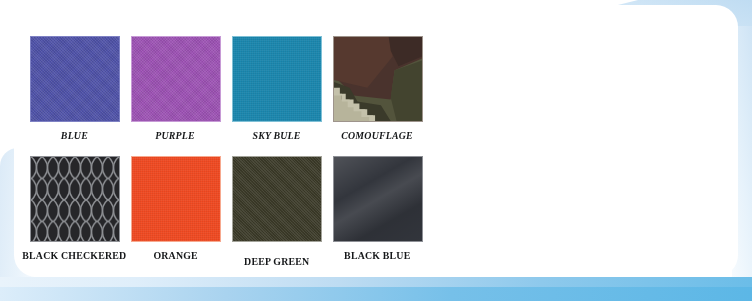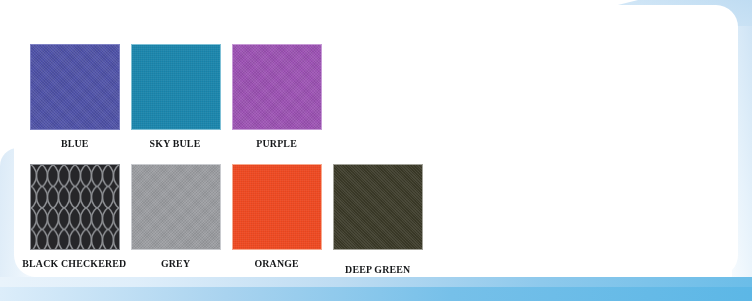--- a/index.html
+++ b/index.html
@@ -81,22 +81,22 @@
     height: 301px;
   }
   .row {
     position: absolute;
     left: 24px;
     width: 708px;
     display: flex;
     justify-content: flex-start;
     align-items: flex-start;
   }
-  .row-1 { top: 44px; }
-  .row-2 { top: 164px; }
+  .row-1 { top: 36px; font-style: italic; }
+  .row-2 { top: 156px; }
 
   .cell {
     width: 101px;
     display: flex;
     flex-direction: column;
     align-items: center;
     flex: 0 0 101px;
   }
   .cell.narrow { flex: 0 0 99px; width: 99px; }
 
@@ -167,32 +167,48 @@
   <div class="rows">
 
     <div class="row row-1">
 
       <div class="cell">
         <div class="swatch weave" id="sw-0-0" style="background: rgb(79, 82, 168); border: 1px solid rgb(127, 130, 196);"></div>
         <div class="label">BLUE</div>
       </div>
 
       <div class="cell">
+        <div class="swatch weave" id="sw-0-2" style="background: rgb(157, 82, 180); border: 1px solid rgb(199, 154, 214);"></div>
+        <div class="label">PURPLE</div>
+      </div>
+
+      <div class="cell">
         <div class="swatch weave-fine" id="sw-0-1" style="background: rgb(27, 135, 174); border: 1px solid rgb(127, 192, 214);"></div>
         <div class="label">SKY BULE</div>
       </div>
 
-      <div class="cell">
-        <div class="swatch weave" id="sw-0-2" style="background: rgb(157, 82, 180); border: 1px solid rgb(199, 154, 214);"></div>
-        <div class="label">PURPLE</div>
-      </div>
-
-
-
-
+
+
+
+      <div class="cell">
+        <div class="swatch" id="sw-0-6" style="border: 1px solid rgb(158, 148, 140);">
+          <svg class="svgfill" viewBox="0 0 90 86" preserveAspectRatio="none">
+            <rect x="0" y="0" width="90" height="86" fill="#53543c"></rect>
+            <path d="M0,0 L90,0 L90,22 L62,34 L58,64 L20,60 L0,40 Z" fill="#4a332d"></path>
+            <path d="M0,0 L56,0 L60,20 L34,52 L0,44 Z" fill="#56392f"></path>
+            <path d="M56,0 L90,0 L90,20 L66,30 L58,14 Z" fill="#3d2b26"></path>
+            <path d="M0,46 L16,52 L24,66 L48,70 L58,86 L0,86 Z" fill="#3a3a2a"></path>
+            <path d="M0,58 L8,58 L8,64 L16,64 L16,70 L24,70 L24,74 L32,74 L32,80 L40,80 L40,86 L0,86 Z" fill="#b7b49b"></path>
+            <path d="M0,52 L6,52 L6,58 L12,58 L12,64 L20,64 L20,68 L26,68 L26,74 L34,74 L34,80 L42,80 L42,86 L36,86 L36,82 L28,82 L28,76 L20,76 L20,72 L14,72 L14,66 L8,66 L8,60 L0,60 Z" fill="#c4c1aa"></path>
+            <path d="M62,34 L90,24 L90,86 L64,86 L58,62 Z" fill="#43442f"></path>
+            <rect x="0" y="0" width="90" height="86" fill="none"></rect>
+          </svg>
+        </div>
+        <div class="label">COMOUFLAGE</div>
+      </div>
 
     </div>
 
     <div class="row row-2">
 
       <div class="cell">
         <div class="swatch" id="sw-1-0" style="border: 1px solid rgb(143, 145, 150);">
           <svg class="svgfill" viewBox="0 0 90 86" preserveAspectRatio="none">
             <defs>
               <pattern id="ogeeDark" width="11.25" height="22" patternUnits="userSpaceOnUse">
@@ -202,32 +218,32 @@
               </pattern>
             </defs>
             <rect x="0" y="0" width="90" height="86" fill="url(#ogeeDark)"></rect>
             <rect x="0" y="0" width="90" height="86" fill="none"></rect>
           </svg>
         </div>
         <div class="label">BLACK CHECKERED</div>
       </div>
 
 
-      <div class="cell">
-        <div class="swatch weave" id="sw-1-2" style="background: rgb(155, 157, 161); border: 1px solid rgb(201, 203, 207);"></div>
-        <div class="label">GREY</div>
-      </div>
 
 
       <div class="cell">
         <div class="swatch weave-fine" id="sw-1-4" style="background: rgb(240, 74, 34); border: 1px solid rgb(247, 169, 143);"></div>
         <div class="label">ORANGE</div>
       </div>
 
       <div class="cell">
         <div class="swatch weave" id="sw-1-5" style="background: rgb(59, 58, 40); border: 1px solid rgb(163, 163, 154);"></div>
         <div class="label drop">DEEP GREEN</div>
       </div>
 
+      <div class="cell">
+        <div class="swatch sheen" id="sw-1-6" style="background: rgb(51, 54, 61); border: 1px solid rgb(142, 144, 150);"></div>
+        <div class="label">BLACK BLUE</div>
+      </div>
 
     </div>
   </div>
 </div>
 
 </body></html>

